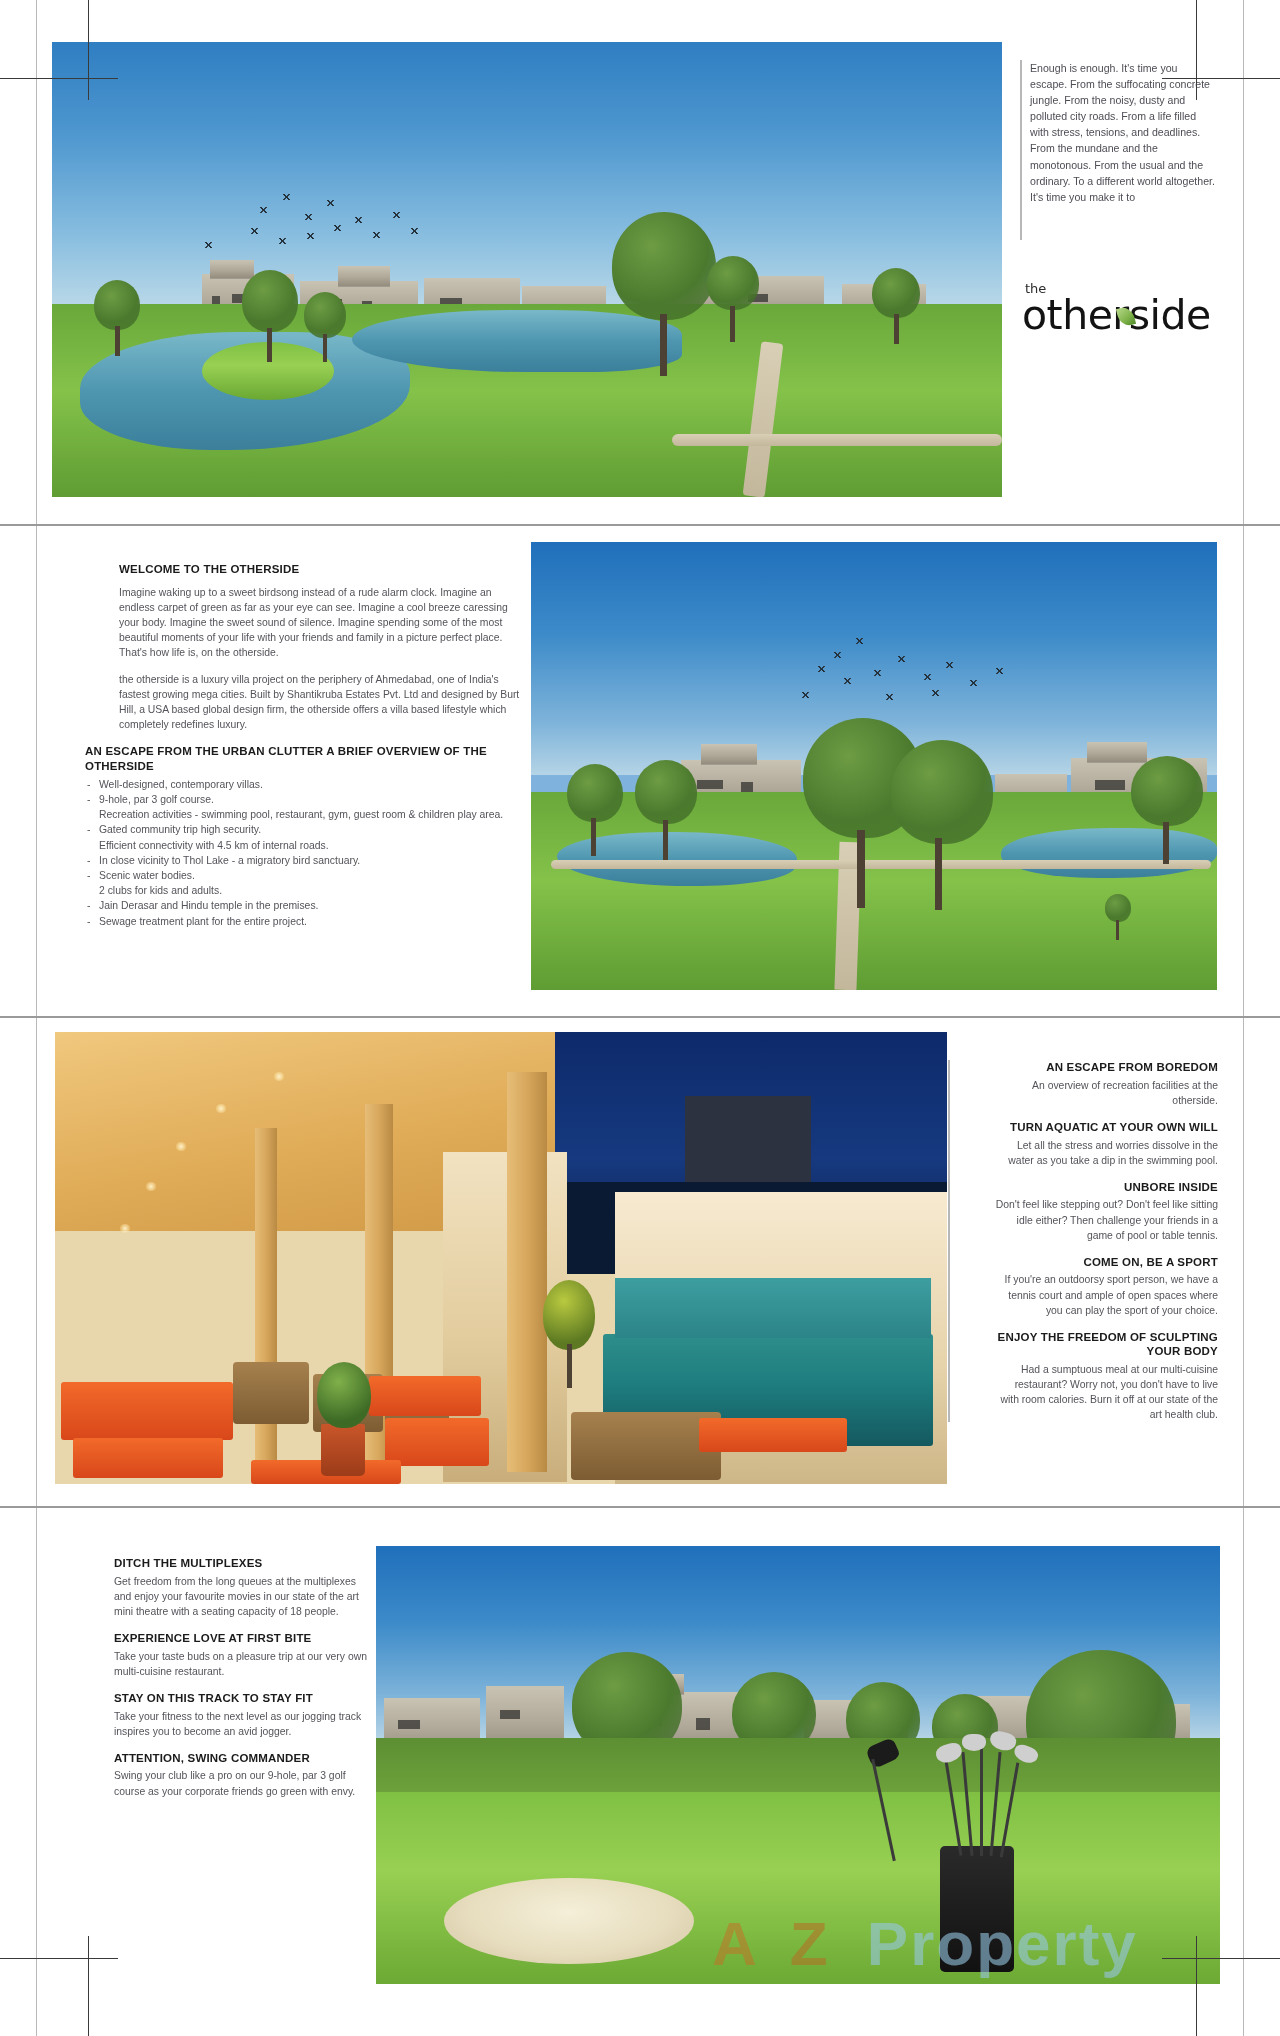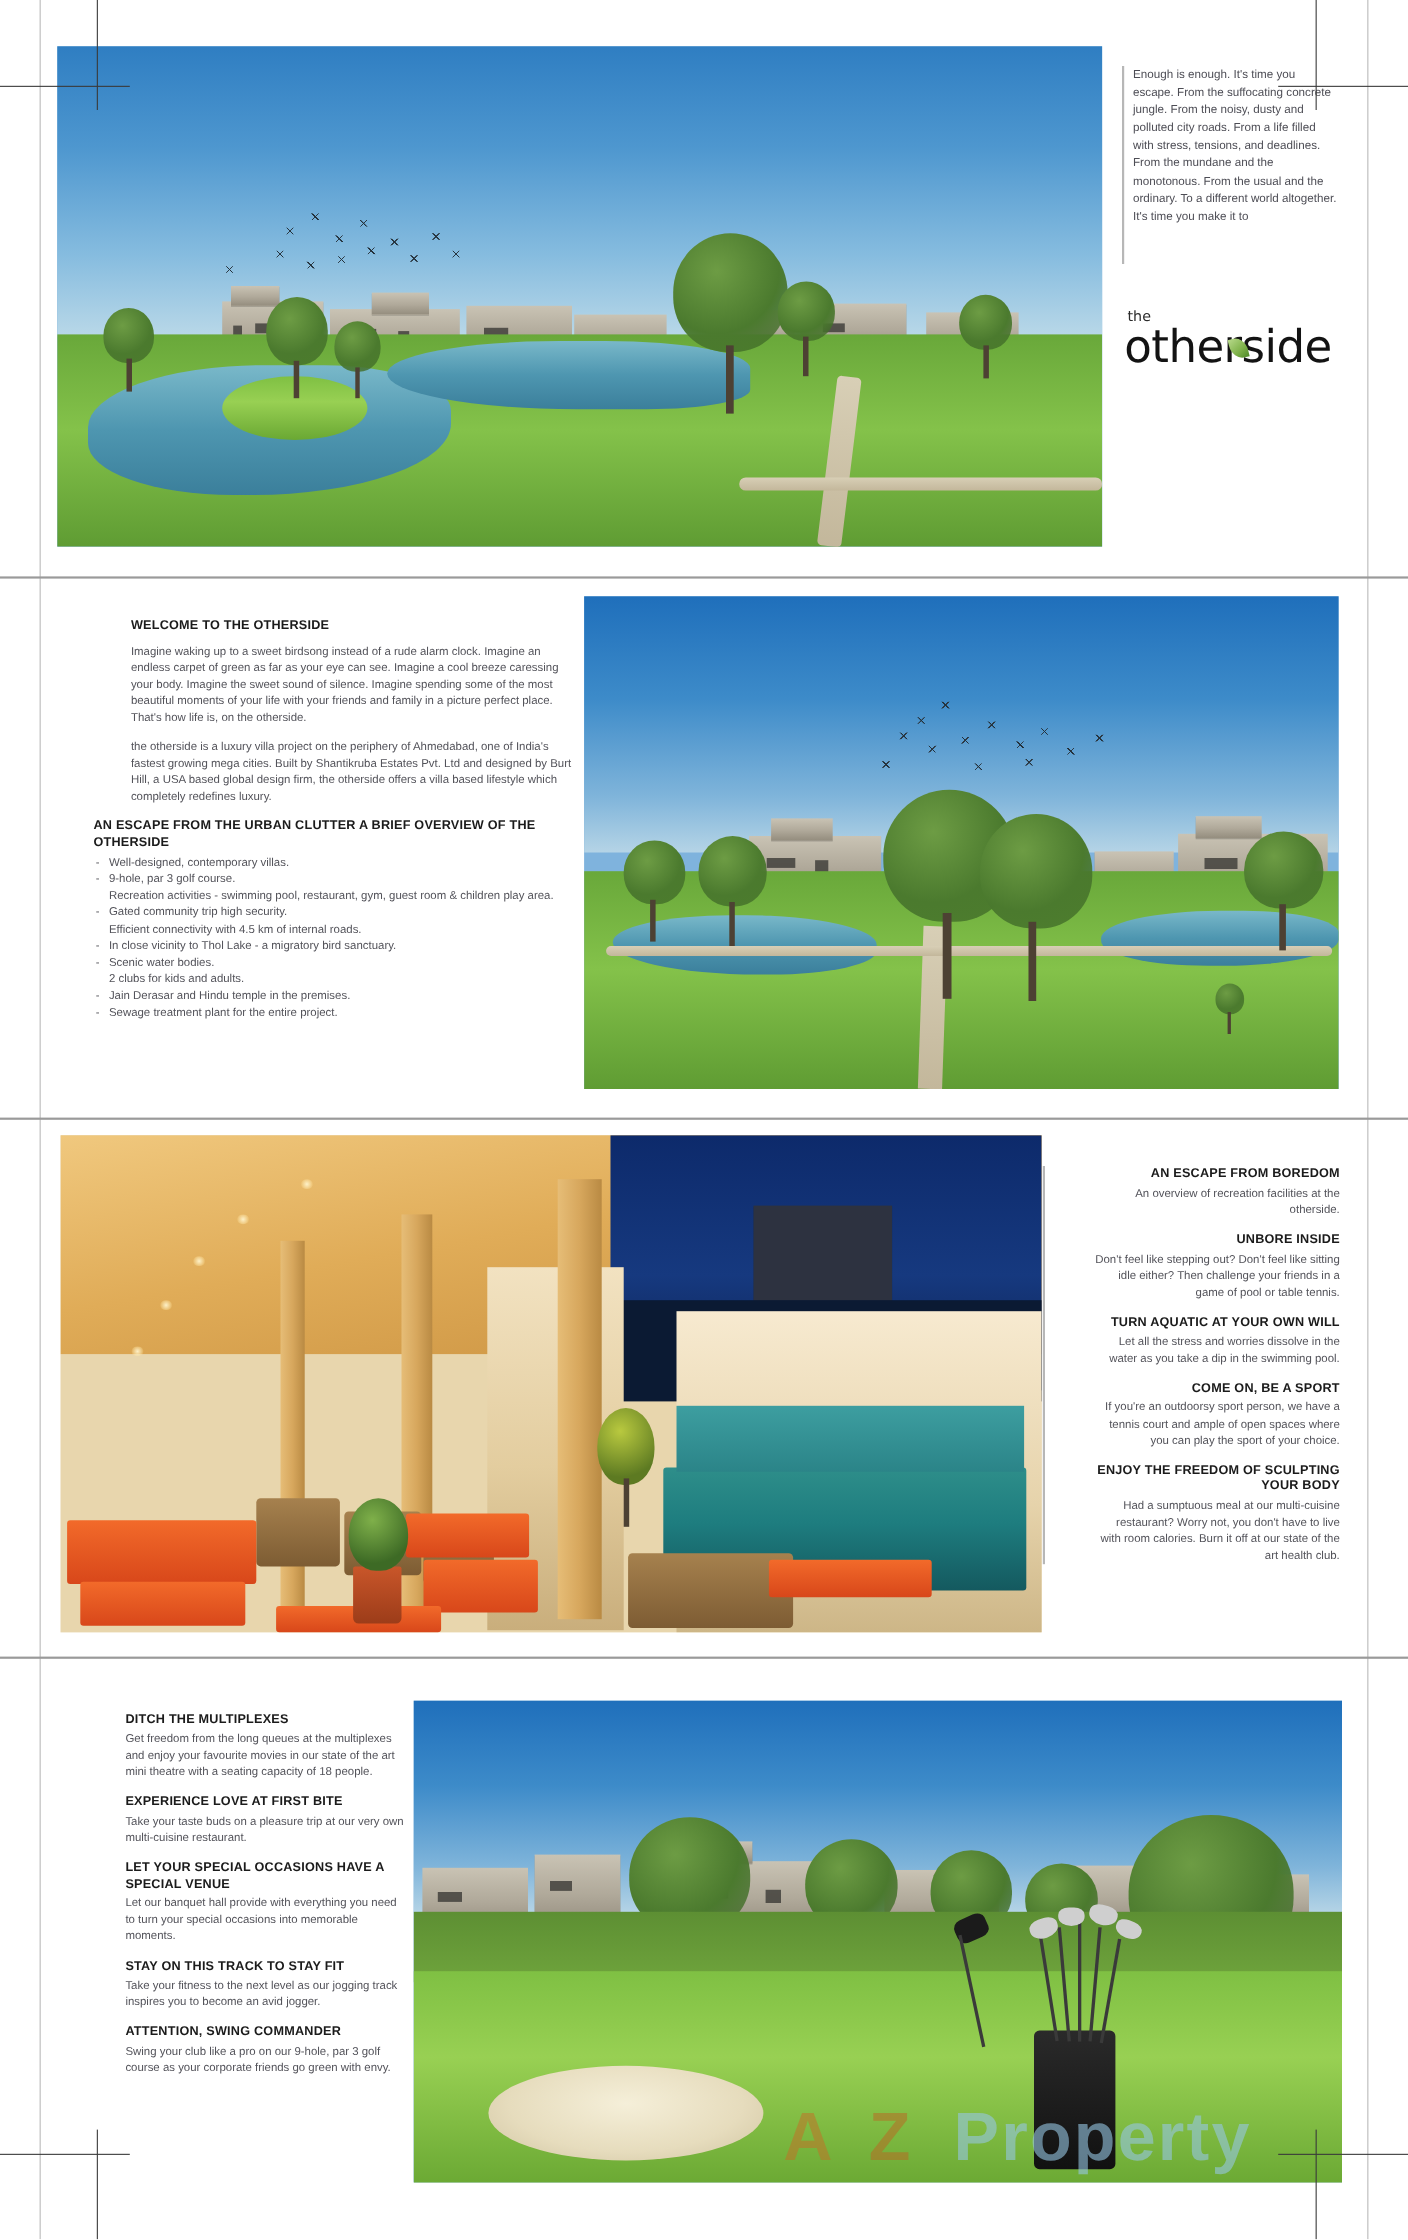--- a/index.html
+++ b/index.html
@@ -486,51 +486,47 @@
   </div>
 
   <div class="panel" style="left:948px; top:1060px; width:270px; padding-left:12px;text-align:right;">
     <div class="rule-left"></div>
     <div id="recreation-blocks">
         <div class="blk">
           <div class="h-title">AN ESCAPE FROM BOREDOM</div>
           <p class="body-text">An overview of recreation facilities at the otherside.</p>
         </div>
         <div class="blk">
+          <div class="h-title">TURN AQUATIC AT YOUR OWN WILL</div>
+          <p class="body-text">Let all the stress and worries dissolve in the water as you take a dip in the swimming pool.</p>
+        </div>
+        <div class="blk">
           <div class="h-title">UNBORE INSIDE</div>
           <p class="body-text">Don't feel like stepping out? Don't feel like sitting idle either? Then challenge your friends in a game of pool or table tennis.</p>
         </div>
         <div class="blk">
-          <div class="h-title">TURN AQUATIC AT YOUR OWN WILL</div>
-          <p class="body-text">Let all the stress and worries dissolve in the water as you take a dip in the swimming pool.</p>
-        </div>
-        <div class="blk">
           <div class="h-title">COME ON, BE A SPORT</div>
           <p class="body-text">If you're an outdoorsy sport person, we have a tennis court and ample of open spaces where you can play the sport of your choice.</p>
         </div>
         <div class="blk">
           <div class="h-title">ENJOY THE FREEDOM OF SCULPTING YOUR BODY</div>
           <p class="body-text">Had a sumptuous meal at our multi-cuisine restaurant? Worry not, you don't have to live with room calories. Burn it off at our state of the art health club.</p>
         </div>
       </div>
   </div>
 
   <div class="panel" style="left:80px; top:1556px; width:290px;">
     <div id="lifestyle-blocks">
         <div class="blk">
           <div class="h-title">DITCH THE MULTIPLEXES</div>
           <p class="body-text">Get freedom from the long queues at the multiplexes and enjoy your favourite movies in our state of the art mini theatre with a seating capacity of 18 people.</p>
         </div>
         <div class="blk">
           <div class="h-title">EXPERIENCE LOVE AT FIRST BITE</div>
           <p class="body-text">Take your taste buds on a pleasure trip at our very own multi-cuisine restaurant.</p>
-        </div>
-        <div class="blk">
-          <div class="h-title">LET YOUR SPECIAL OCCASIONS HAVE A SPECIAL VENUE</div>
-          <p class="body-text">Let our banquet hall provide with everything you need to turn your special occasions into memorable moments.</p>
         </div>
         <div class="blk">
           <div class="h-title">STAY ON THIS TRACK TO STAY FIT</div>
           <p class="body-text">Take your fitness to the next level as our jogging track inspires you to become an avid jogger.</p>
         </div>
         <div class="blk">
           <div class="h-title">ATTENTION, SWING COMMANDER</div>
           <p class="body-text">Swing your club like a pro on our 9-hole, par 3 golf course as your corporate friends go green with envy.</p>
         </div>
       </div>

